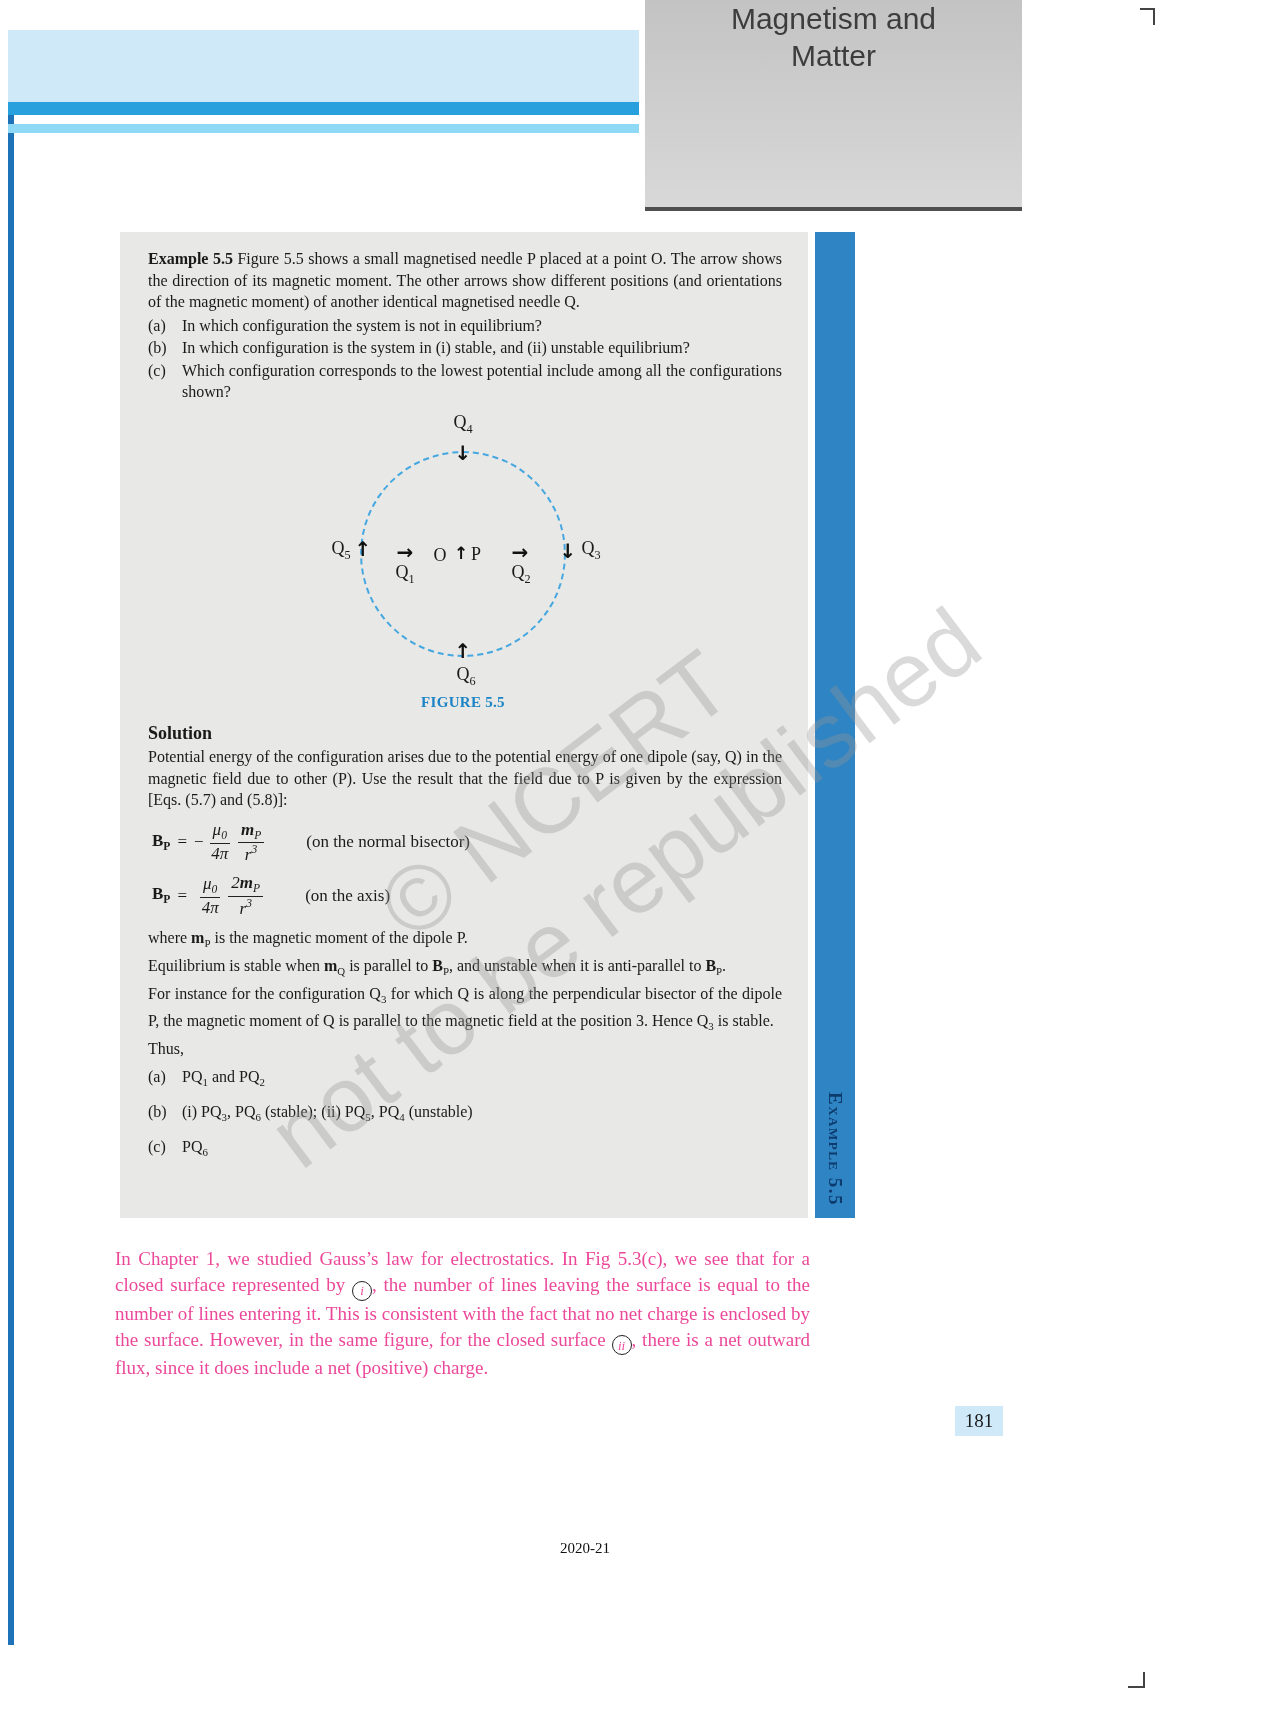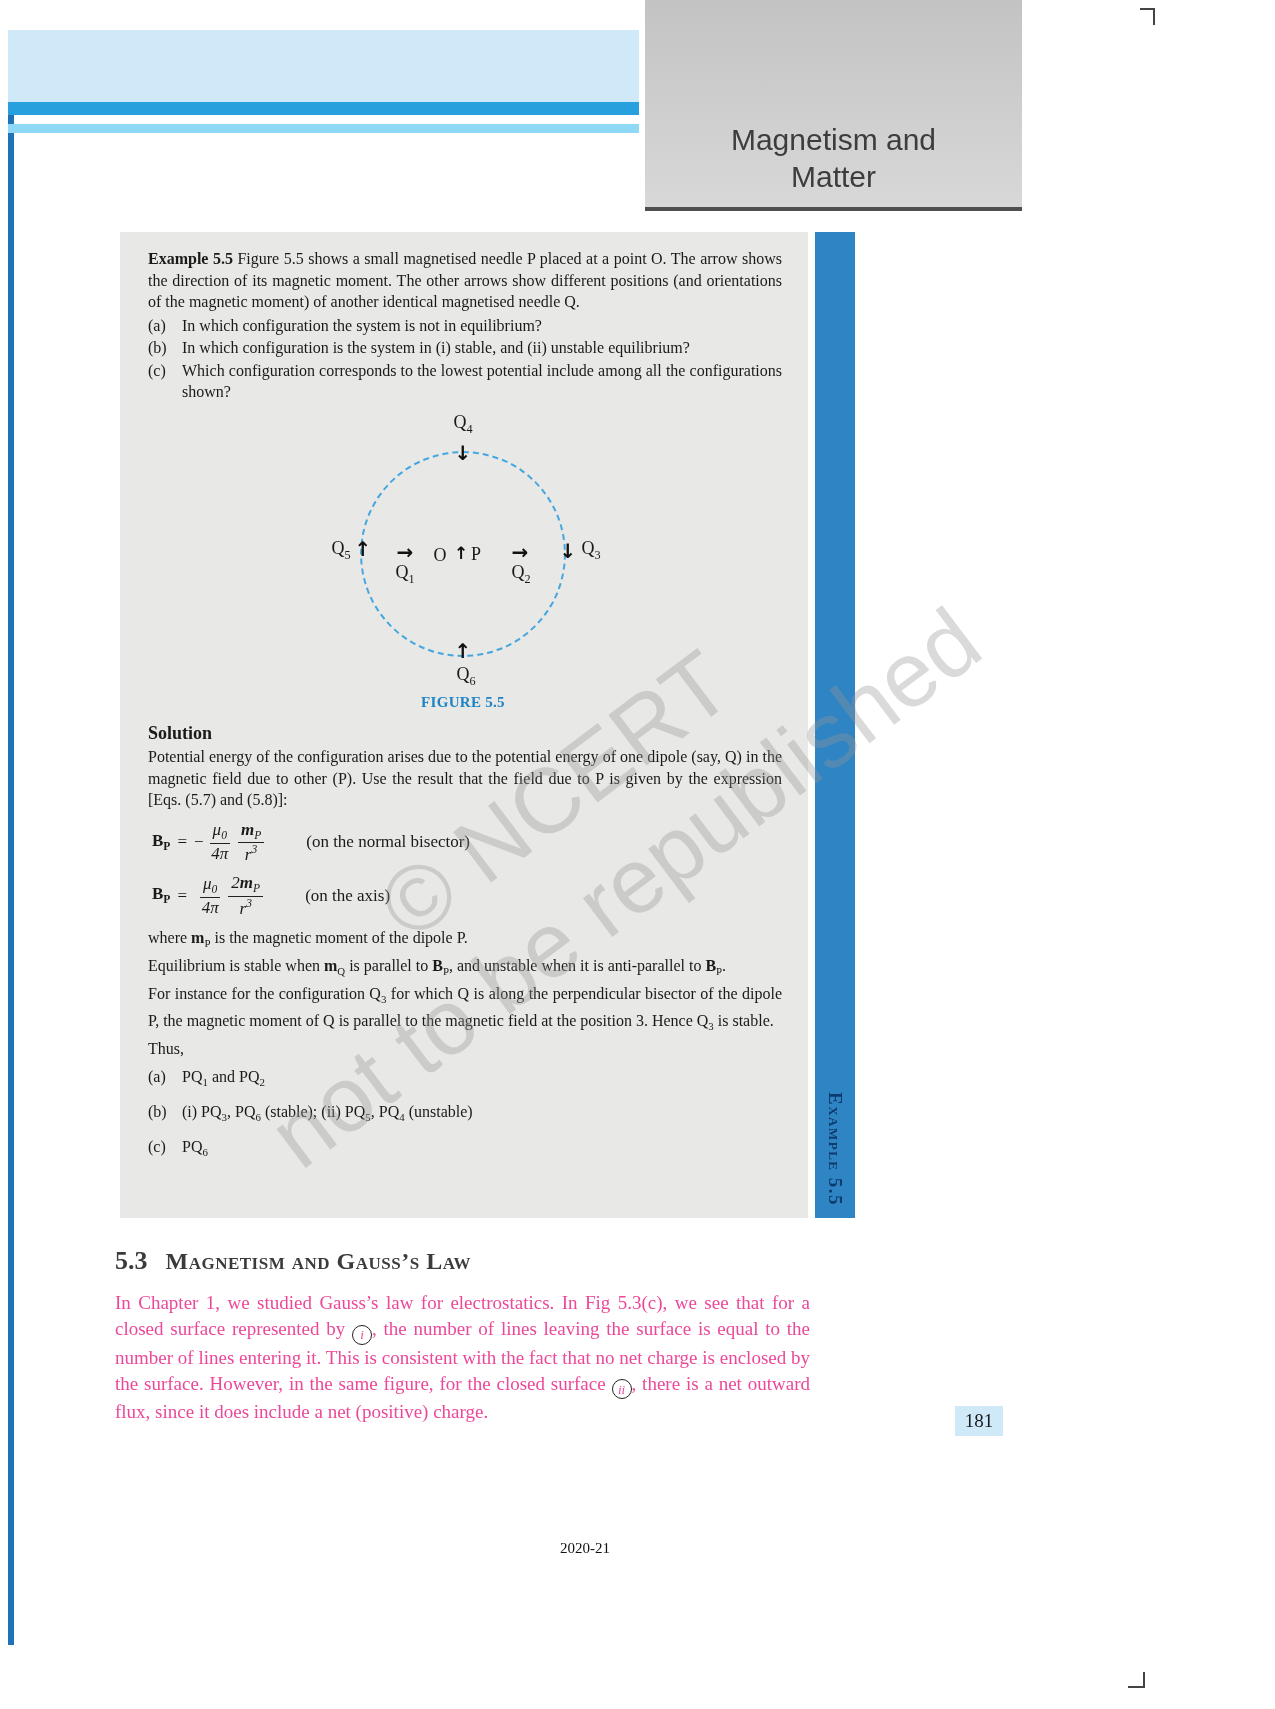--- a/index.html
+++ b/index.html
@@ -6,21 +6,21 @@
   .page{position:relative;width:1275px;height:1709px;background:#fff;overflow:hidden;
         font-family:"Liberation Serif",serif;color:#1a1a1a;}
 
   
   .left-stripe{position:absolute;left:8px;top:30px;width:6px;height:1615px;background:#1d72b8;}
   .header-band{position:absolute;left:8px;top:30px;width:631px;height:72px;background:#cfe9f8;}
   .header-stripe1{position:absolute;left:8px;top:102px;width:631px;height:13px;background:#29a0de;}
   .header-stripe2{position:absolute;left:8px;top:124px;width:631px;height:9px;background:#8fd9f7;}
   .chapter-box{position:absolute;left:645px;top:0;width:377px;height:211px;
         background:linear-gradient(180deg,#c3c3c3,#d8d8d8);border-bottom:4px solid #4f4f4f;
-        display:flex;flex-direction:column;justify-content:flex-end;align-items:center;
+        display:flex;flex-direction:column;justify-content:flex-start;align-items:center;
         padding-bottom:12px;box-sizing:border-box;}
   .chapter-title{font-family:"Liberation Sans",sans-serif;font-size:30px;color:#3d3d3d;
         text-align:center;line-height:37px;font-weight:500;}
 
   .crop-tr{position:absolute;left:1140px;top:8px;width:13px;height:15px;
         border-top:2px solid #444;border-right:2px solid #444;}
   .crop-br{position:absolute;left:1128px;top:1672px;width:15px;height:14px;
         border-bottom:2px solid #444;border-right:2px solid #444;}
 
   
@@ -200,23 +200,20 @@
       <span class="marker">(c)</span>
       <span>PQ<sub>6</sub></span>
     </div>
   </div>
 
   <div class="example-bar">
     <span class="bar-label">Example 5.5</span>
   </div>
 
   <div class="section">
-    <h2 class="sec-head">
-      <span class="sec-num">5.3</span><span class="sec-title">Magnetism and Gauss’s Law</span>
-    </h2>
     <p class="sec-body">In Chapter 1, we studied Gauss’s law for electrostatics. In Fig 5.3(c), we see that for a closed surface represented by <span class="circled">i</span>, the number of lines leaving the surface is equal to the number of lines entering it. This is consistent with the fact that no net charge is enclosed by the surface. However, in the same figure, for the closed surface <span class="circled">ii</span>, there is a net outward flux, since it does include a net (positive) charge.</p>
   </div>
 
   <div class="page-num">
     <span>181</span>
   </div>
 
   <div class="footer">2020-21</div>
 
   <div class="watermark wm1">© NCERT</div>

